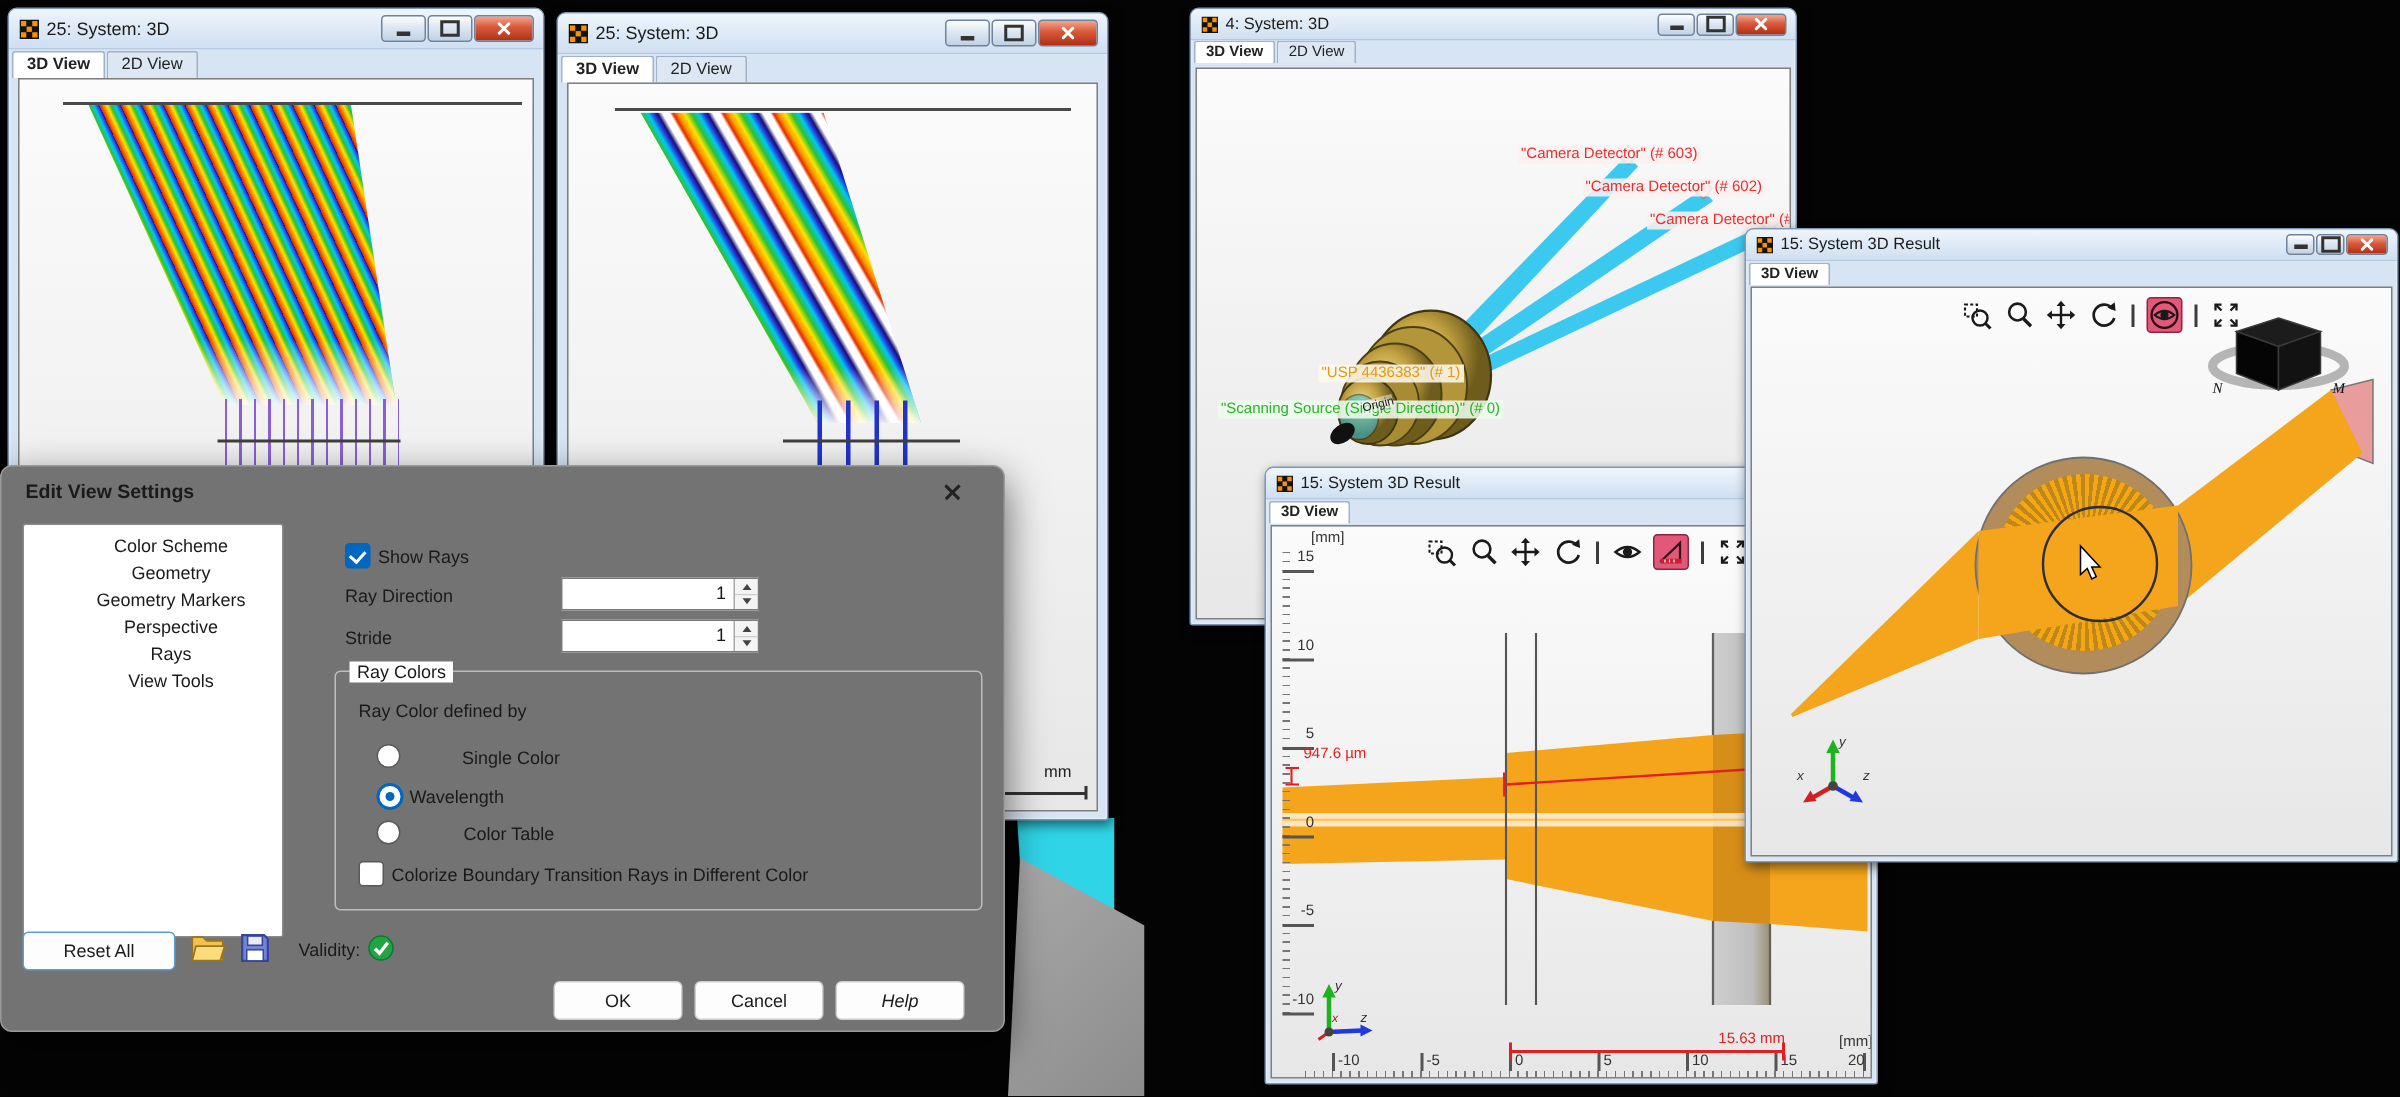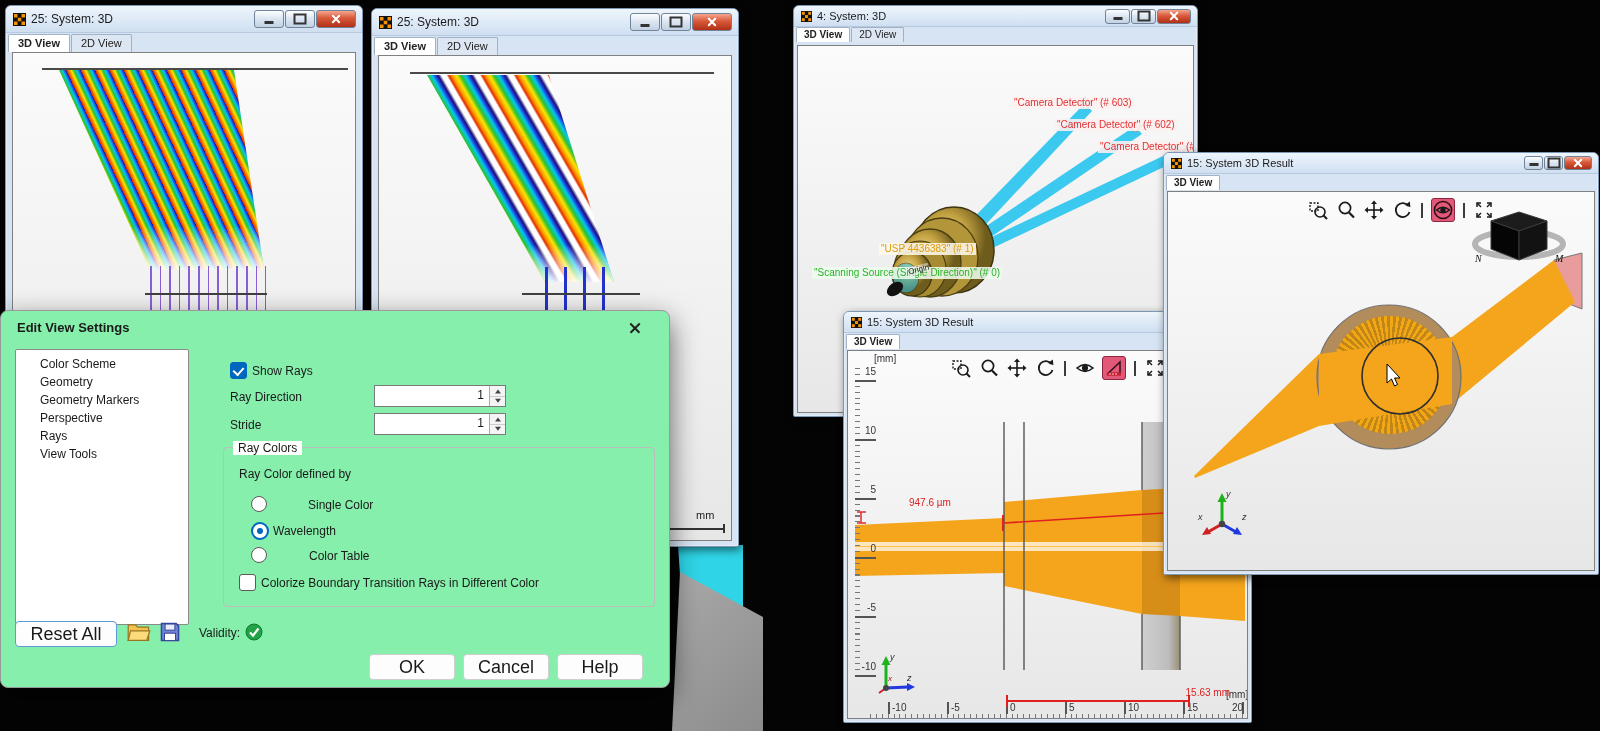--- a/index.html
+++ b/index.html
@@ -54,53 +54,53 @@
   .syslab{position:absolute;font-size:10px;white-space:nowrap;background:rgba(253,240,240,.88);padding:0 2px;line-height:12px;}
   .syslab.red{color:#e03030;} .syslab.orange{color:#e09a10;background:rgba(253,248,235,.88);}
   .syslab.green{color:#28b428;background:rgba(238,252,238,.88);}
   .origin-lab{position:absolute;font-size:8px;color:#1a1a1a;background:rgba(245,245,245,.5);transform:rotate(-14deg);}
   
   .rul-lab{position:absolute;font-size:10px;color:#333;}
   .rul-tick-h{position:absolute;height:1.5px;background:#555;}
   .rul-tick-v{position:absolute;width:1.5px;background:#555;}
   .minor-v{position:absolute;width:5px;background:repeating-linear-gradient(to bottom,#777 0 1px,rgba(0,0,0,0) 1px 5.9px);}
   .minor-h{position:absolute;height:5px;background:repeating-linear-gradient(to right,#777 0 1px,rgba(0,0,0,0) 1px 5.9px);}
-  .redtxt{position:absolute;font-size:10px;color:#e02020;white-space:nowrap;margin-left:40px;}
+  .redtxt{position:absolute;font-size:10px;color:#e02020;white-space:nowrap;}
   .sunburst{position:absolute;left:163px;top:124px;width:118px;height:118px;border-radius:50%;
             background:repeating-conic-gradient(#f3a714 0deg 3deg,#c08617 3deg 6deg);}
   
-  .dlg{position:absolute;background:#86efac;border:1px solid #9a9a9a;border-radius:8px;
+  .dlg{position:absolute;background:#737373;border:1px solid #9a9a9a;border-radius:8px;
        box-shadow:0 10px 28px rgba(0,0,0,.6);font-size:12px;color:#1a1a1a;}
   .dlg-title{position:absolute;left:16px;top:9px;font-size:13px;font-weight:bold;}
   .dlg-x{position:absolute;width:20px;height:20px;}
   .dlg-x i{position:absolute;left:50%;top:50%;width:13px;height:1.6px;background:#222;}
   .dlg-x i.a{transform:translate(-50%,-50%) rotate(45deg);} .dlg-x i.b{transform:translate(-50%,-50%) rotate(-45deg);}
   .listbox{position:absolute;border:1px solid #8a8a8a;border-radius:2px;background:#fff;}
-  .listbox .li{height:18px;line-height:18px;padding-left:24px;cursor:default;}
+  .listbox .li{height:18px;line-height:18px;padding-left:24px;cursor:default;text-align:center;}
   .fld{position:absolute;border:1px solid #7a7a7a;background:#fff;display:flex;}
   .fld .val{flex:1;text-align:right;padding:2px 5px 0 0;font-size:12px;}
   .fld .spin{width:15px;border-left:1px solid #aaa;display:flex;flex-direction:column;}
   .fld .spin span{flex:1;position:relative;background:#f4f4f4;border-bottom:1px solid #ccc;}
   .fld .spin span:last-child{border-bottom:none;}
   .arr-up{position:absolute;left:50%;top:50%;transform:translate(-50%,-40%);width:0;height:0;
           border-left:3.5px solid transparent;border-right:3.5px solid transparent;border-bottom:4px solid #444;}
   .arr-dn{position:absolute;left:50%;top:50%;transform:translate(-50%,-55%);width:0;height:0;
           border-left:3.5px solid transparent;border-right:3.5px solid transparent;border-top:4px solid #444;}
   .cbx{position:absolute;width:15px;height:15px;border-radius:3px;border:1px solid #5a5a5a;background:#fff;}
   .cbx.checked{background:#0067c0;border-color:#0067c0;}
   .cbx.checked::after{content:"";position:absolute;left:4px;top:1.5px;width:4.5px;height:8px;
         border:solid #fff;border-width:0 2px 2px 0;transform:rotate(42deg);}
   .rdo{position:absolute;width:14px;height:14px;border-radius:50%;border:1.5px solid #5a5a5a;background:#fff;}
   .rdo.sel{border:2px solid #0067c0;}
   .rdo.sel::after{content:"";position:absolute;left:50%;top:50%;transform:translate(-50%,-50%);
         width:6px;height:6px;border-radius:50%;background:#0067c0;}
   .grp{position:absolute;border:1px solid #bdbdbd;border-radius:4px;}
   .grp-leg{position:absolute;background:#fff;padding:0 5px;font-size:12px;}
   .btn{position:absolute;display:flex;align-items:center;justify-content:center;
-       background:#fdfdfd;border:1px solid #cfcfcf;border-radius:4px;font-size:18px;height:24px;cursor:default;}
+       background:#fdfdfd;border:1px solid #cfcfcf;border-radius:4px;font-size:12px;height:24px;cursor:default;}
   .btn.accent{border:1.5px solid #5e9bd6;}
   .lbl{position:absolute;white-space:nowrap;text-align:right;}
   
   .frag{position:absolute;}
 </style>
 </head>
 <body>
 
 <svg width="0" height="0" style="position:absolute">
   <defs>
@@ -587,16 +587,16 @@
       </svg>
     </span>
     <span class="lbl" style="left:198px;top:315px;">Validity:</span>
     <svg width="18" height="18" style="position:absolute;left:244px;top:312px;">
       <circle cx="9" cy="9" r="8" fill="#22a446" stroke="#0d7a2c"></circle>
       <polyline points="5,9.5 8,12.5 13.5,5.5" fill="none" stroke="#fff" stroke-width="2.2"></polyline>
     </svg>
 
     <div class="btn" style="left:368px;top:343px;width:84px;">OK</div>
     <div class="btn" style="left:462px;top:343px;width:84px;">Cancel</div>
-    <div class="btn" style="left:556px;top:343px;width:84px;">Help</div>
+    <div class="btn" style="left:556px;top:343px;width:84px;font-style:italic;">Help</div>
   </div>
 
 </div>
 
 </body></html>

